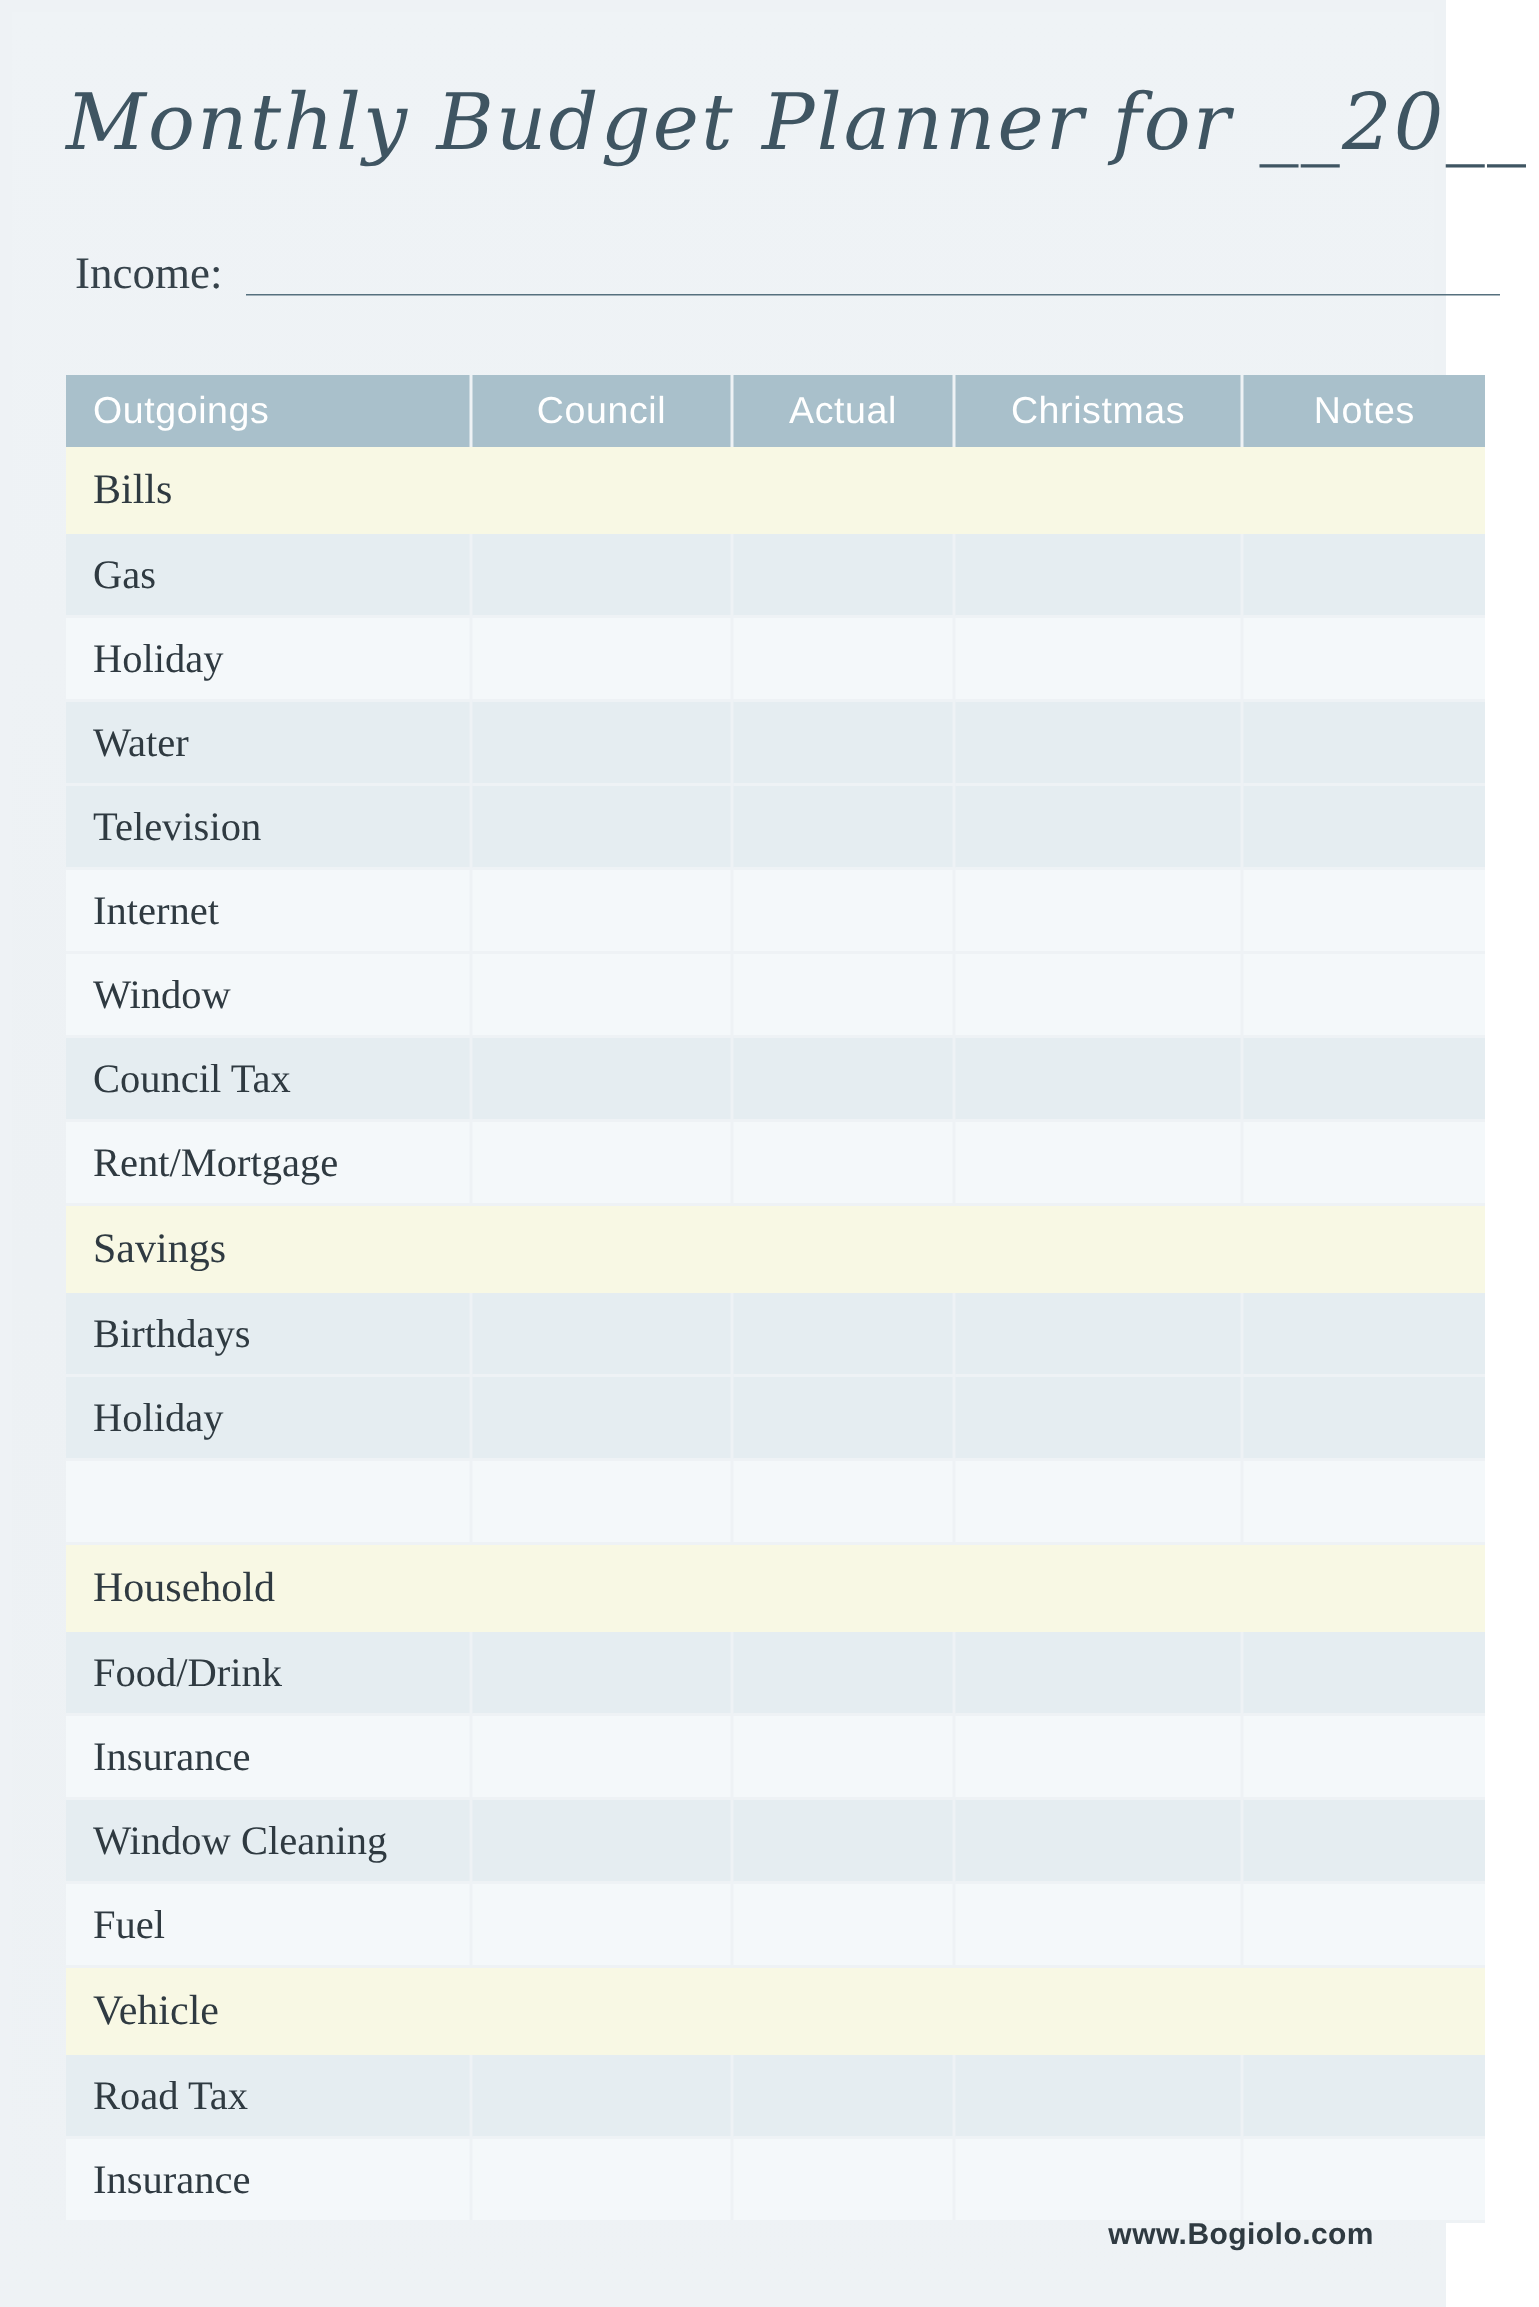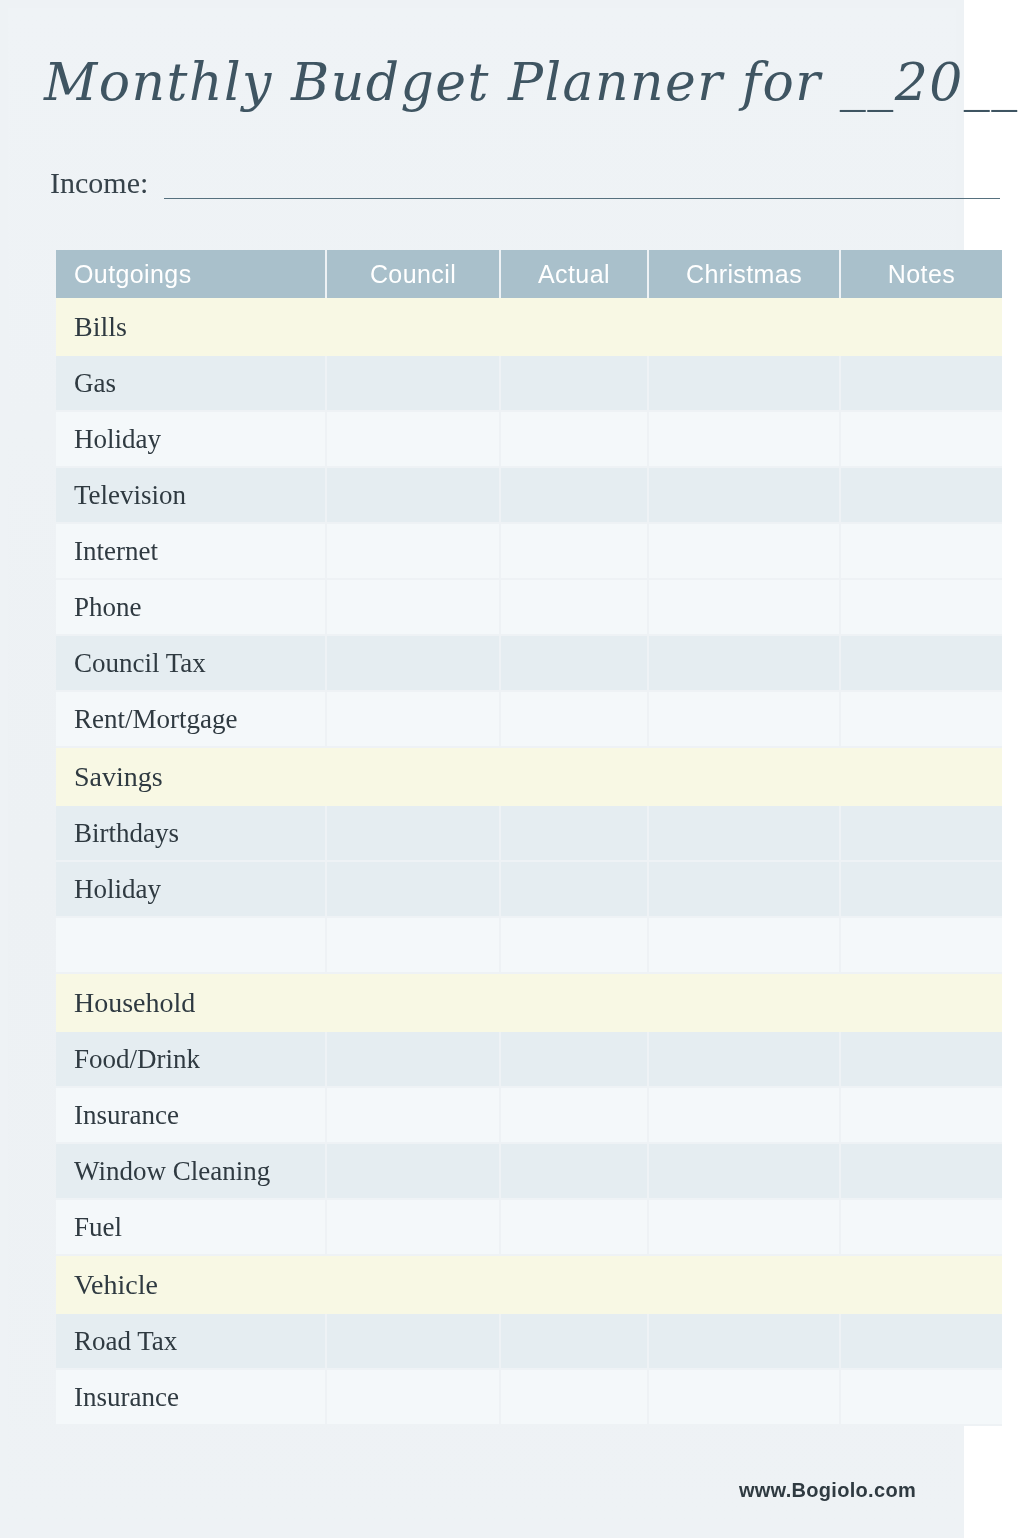--- a/index.html
+++ b/index.html
@@ -40,38 +40,38 @@
     letter-spacing: 1.5px;
     color: #3f5562;
     white-space: nowrap;
   }
   .income-row {
     position: absolute;
     left: 42px;
     top: 158px;
     width: 950px;
     display: flex;
-    align-items: center;
+    align-items: flex-start;
   }
   .income-label {
     font-family: "Liberation Serif", serif;
     font-size: 30px;
     color: #36424a;
     padding-right: 16px;
     white-space: nowrap;
   }
   .income-line {
     flex: 1;
     border-bottom: 1.5px solid #56707e;
     height: 30px;
   }
 
   table.budget {
     position: absolute;
-    left: 48px;
+    left: 36px;
     top: 242px;
     width: 946px;
     border-collapse: collapse;
     table-layout: fixed;
   }
   table.budget col.c0 { width: 270px; }
   table.budget col.c1 { width: 174px; }
   table.budget col.c2 { width: 148px; }
   table.budget col.c3 { width: 192px; }
   table.budget col.c4 { width: 162px; }
@@ -174,35 +174,42 @@
           <td></td>
         </tr>
         <tr class="item even">
           <td class="label">Holiday</td>
           <td></td>
           <td></td>
           <td></td>
           <td></td>
         </tr>
         <tr class="item odd">
+          <td class="label">Water</td>
+          <td></td>
+          <td></td>
+          <td></td>
+          <td></td>
+        </tr>
+        <tr class="item odd">
           <td class="label">Television</td>
           <td></td>
           <td></td>
           <td></td>
           <td></td>
         </tr>
         <tr class="item even">
           <td class="label">Internet</td>
           <td></td>
           <td></td>
           <td></td>
           <td></td>
         </tr>
         <tr class="item even">
-          <td class="label">Phone</td>
+          <td class="label">Window</td>
           <td></td>
           <td></td>
           <td></td>
           <td></td>
         </tr>
         <tr class="item odd">
           <td class="label">Council Tax</td>
           <td></td>
           <td></td>
           <td></td>

